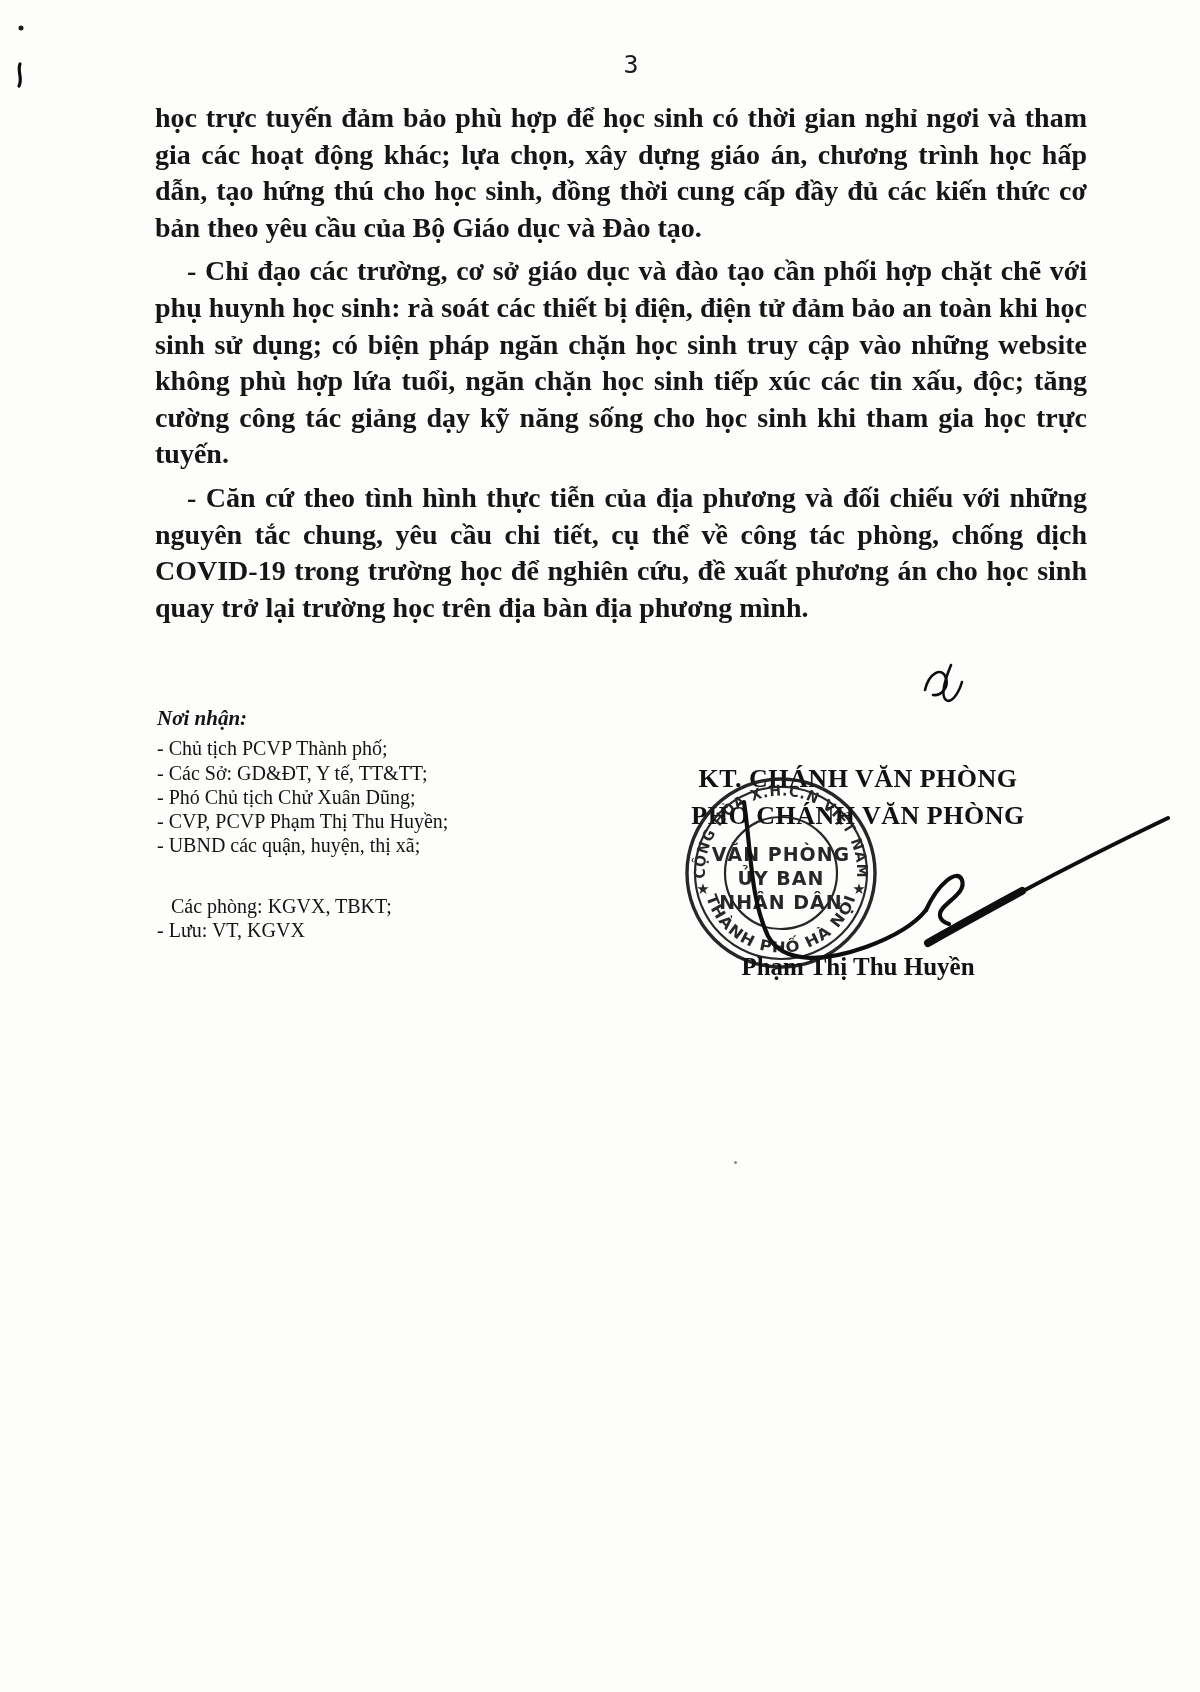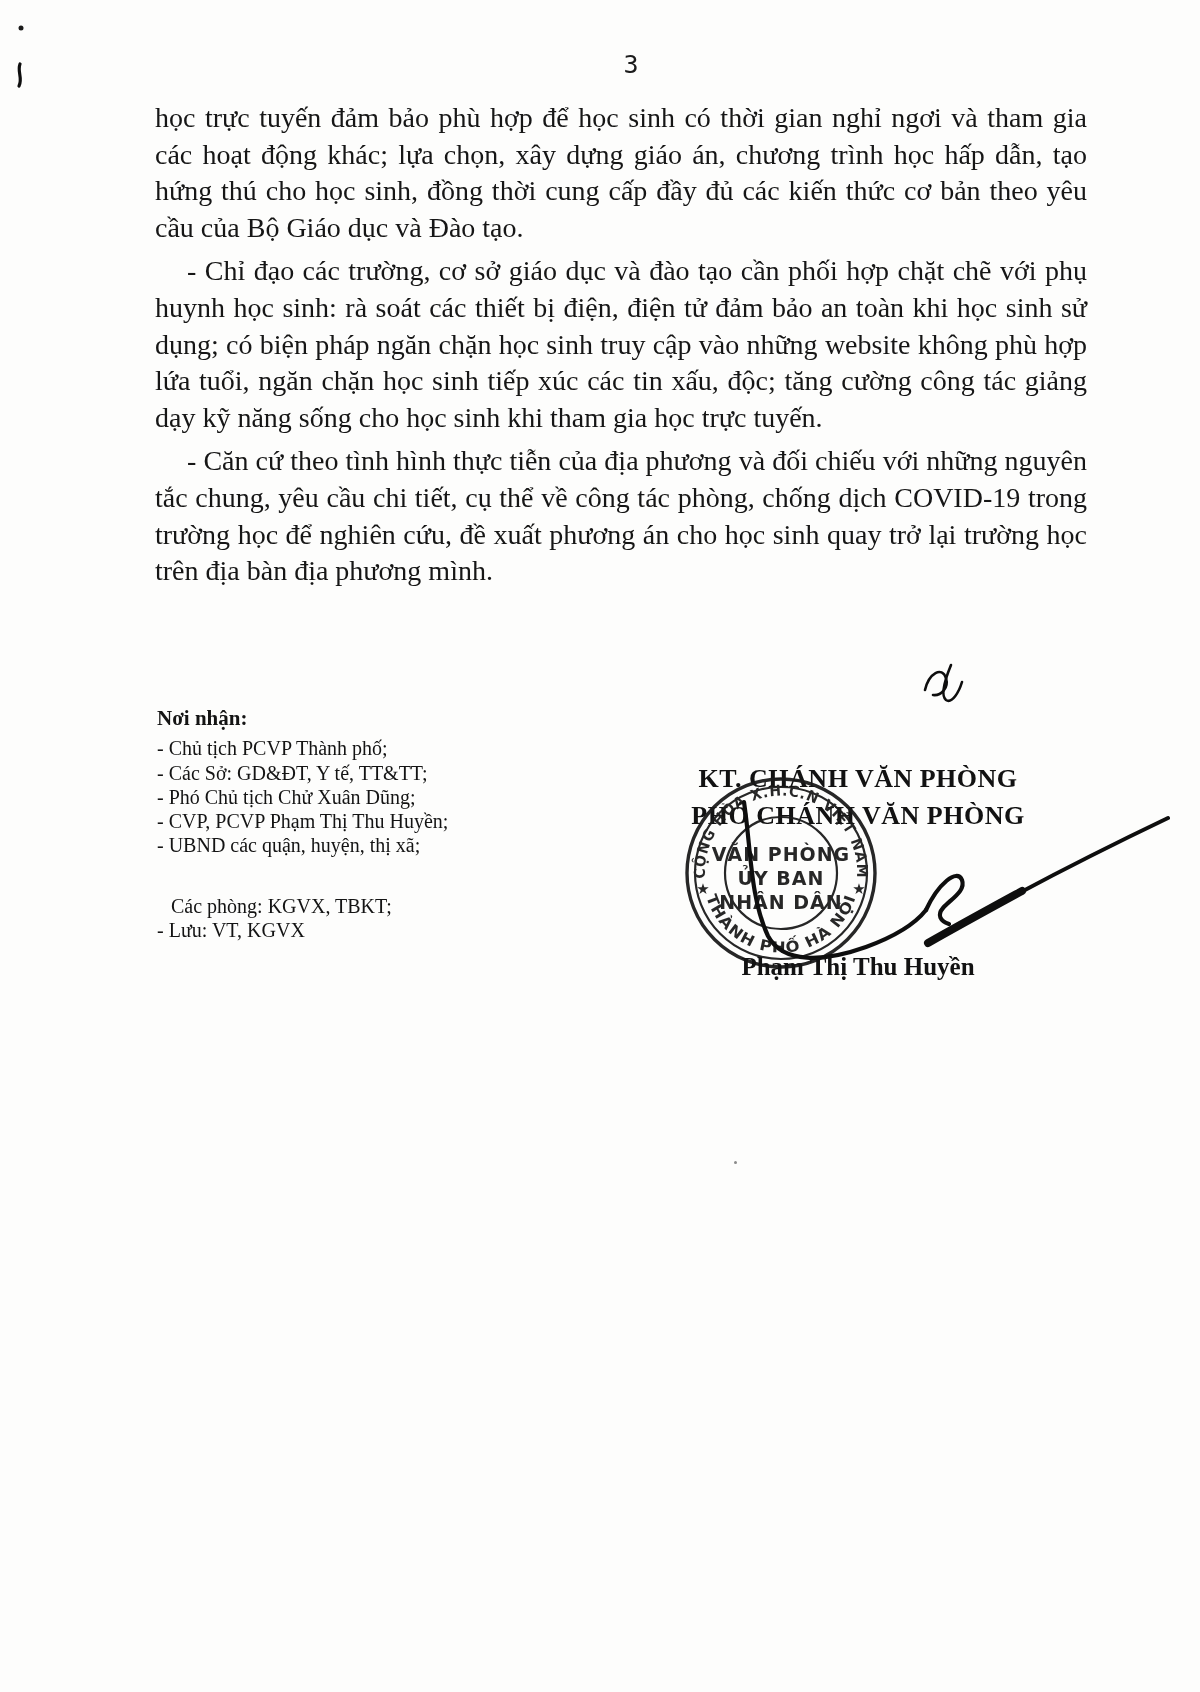--- a/index.html
+++ b/index.html
@@ -12,31 +12,31 @@
     color:#161616;
   }
   .page-number{
     position:absolute;left:616px;top:50px;width:30px;
     font-size:25px;text-align:center;
     font-family:"DejaVu Sans Mono","Liberation Mono",monospace;
     color:#1c1c1c;
   }
   .body-text{
     position:absolute;left:155px;top:100px;width:932px;
-    font-size:28px;line-height:36.6px;text-align:justify;
+    font-size:28px;line-height:36.6px;text-align:justify;font-weight:bold;
   }
   .body-text p{margin:0 0 7px 0;}
   .body-text p.indent-sm{text-indent:32px;}
   .body-text p.indent-lg{text-indent:60px;}
   .recipients{
     position:absolute;left:157px;top:706px;width:360px;
     font-size:20px;line-height:24.3px;color:#141414;
   }
   .recipients-label{
-    font-weight:bold;font-size:21px;margin-bottom:6px;
+    font-weight:bold;font-style:italic;font-size:21px;margin-bottom:6px;
   }
   .recipient-item{white-space:nowrap;}
   .recipient-item.cont{padding-left:14px;margin-top:36px;}
   .sig-titles{
     position:absolute;left:640px;top:760px;width:436px;
     text-align:center;font-weight:bold;font-size:26px;line-height:37px;
     color:#121212;letter-spacing:0.5px;
   }
   .sig-name{
     position:absolute;left:640px;top:953px;width:436px;

